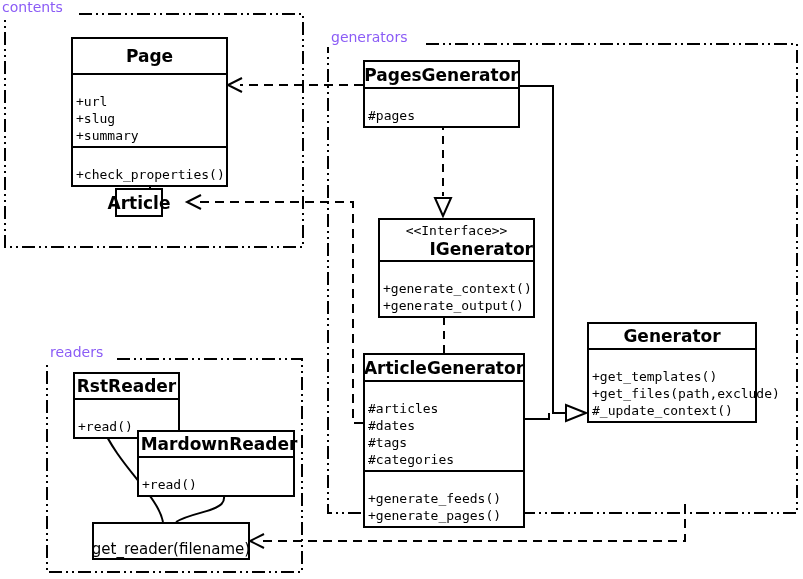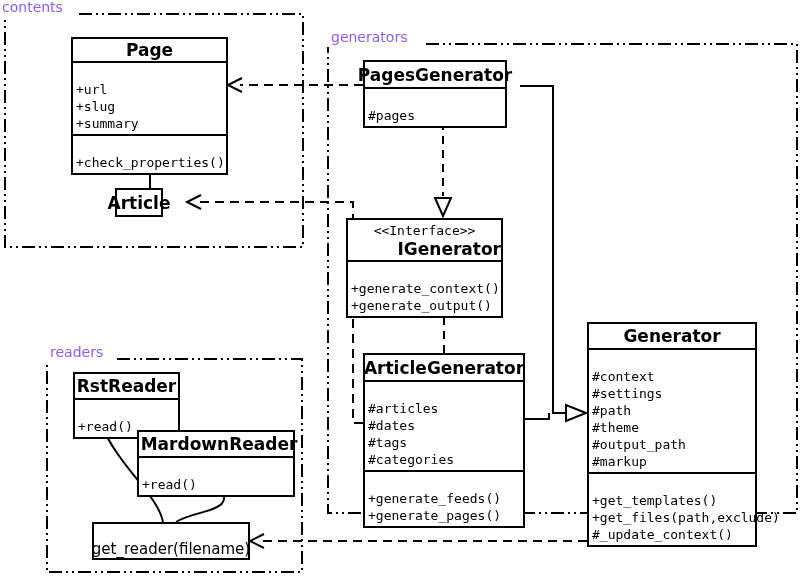--- a/index.html
+++ b/index.html
@@ -84,43 +84,43 @@
     <polyline points="92,436 101,421 108,435" fill="none" stroke="#000" stroke-width="2"></polyline>
     <path d="M176,522 C198,508 240,514 218,483" fill="none" stroke="#000" stroke-width="2"></path>
     <polyline points="209,495 217,481 226,494" fill="none" stroke="#000" stroke-width="2"></polyline>
   </svg>
 
   <div class="pkg-label" style="left:2px;top:0px;">contents</div>
   <div class="pkg-label" style="left:331px;top:30px;">generators</div>
   <div class="pkg-label" style="left:50px;top:345px;">readers</div>
 
   <div class="uml-class" style="left:71px;top:37px;width:157px;">
-    <div class="uml-title" style="height:22px;">Page</div>
+    <div class="uml-title" style="height:34px;">Page</div>
     <div class="uml-members">
       <div>+url</div>
       <div>+slug</div>
       <div>+summary</div>
     </div>
     <div class="uml-members">
       <div>+check_properties()</div>
     </div>
   </div>
 
   <div class="uml-class" style="left:115px;top:188px;width:48px;height:29px;">
     <div class="uml-title" style="height:25px;">Article</div>
   </div>
 
-  <div class="uml-class" style="left:363px;top:60px;width:144px;">
+  <div class="uml-class" style="left:363px;top:60px;width:157px;">
     <div class="uml-title" style="height:25px;">PagesGenerator</div>
     <div class="uml-members">
       <div>#pages</div>
     </div>
   </div>
 
-  <div class="uml-class" style="left:346px;top:218px;width:157px;">
+  <div class="uml-class" style="left:378px;top:218px;width:157px;">
     <div style="padding:2px 0 1px 0;">
       <div class="uml-stereotype">&lt;&lt;Interface&gt;&gt;</div>
       <div class="uml-name-line">IGenerator</div>
     </div>
     <div class="uml-members">
       <div>+generate_context()</div>
       <div>+generate_output()</div>
     </div>
   </div>
 
@@ -133,28 +133,20 @@
       <div>#categories</div>
     </div>
     <div class="uml-members">
       <div>+generate_feeds()</div>
       <div>+generate_pages()</div>
     </div>
   </div>
 
   <div class="uml-class" style="left:587px;top:322px;width:170px;">
     <div class="uml-title" style="height:24px;">Generator</div>
-    <div class="uml-members">
-      <div>#context</div>
-      <div>#settings</div>
-      <div>#path</div>
-      <div>#theme</div>
-      <div>#output_path</div>
-      <div>#markup</div>
-    </div>
     <div class="uml-members">
       <div>+get_templates()</div>
       <div>+get_files(path,exclude)</div>
       <div>#_update_context()</div>
     </div>
   </div>
 
   <div class="uml-class" style="left:73px;top:372px;width:107px;">
     <div class="uml-title" style="height:24px;">RstReader</div>
     <div class="uml-members">

